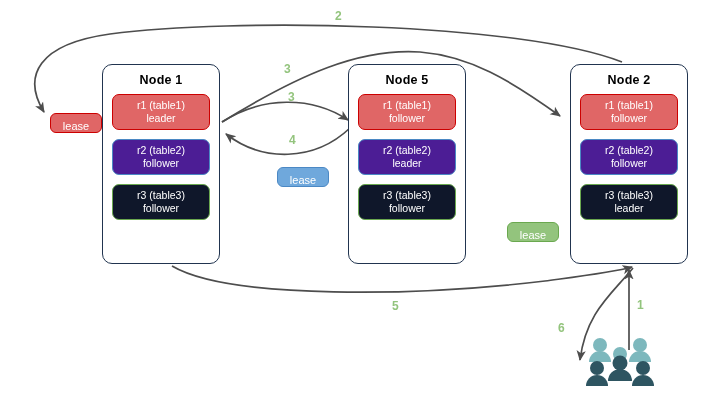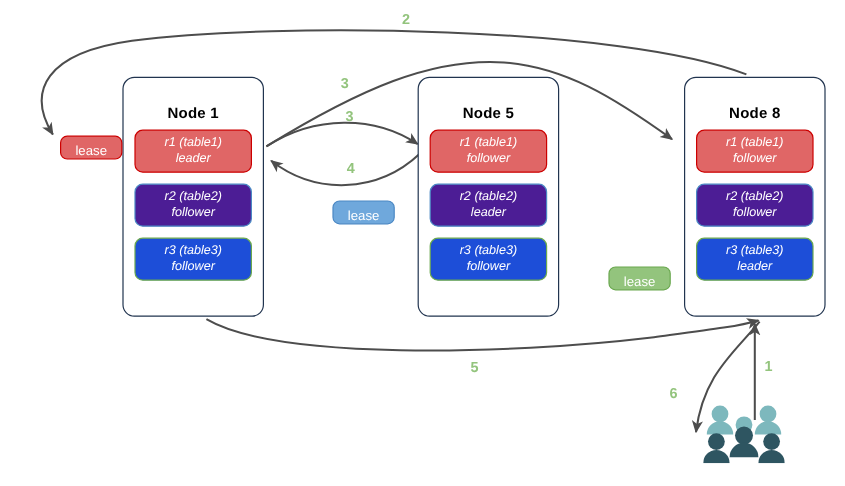--- a/index.html
+++ b/index.html
@@ -25,21 +25,21 @@
   }
   .node {
     position: absolute;
     box-sizing: border-box;
     border: 1.6px solid #21344f;
     border-radius: 10px;
     background: #ffffff;
     display: flex;
     flex-direction: column;
     align-items: center;
-    padding-top: 22px;
+    padding-top: 8px;
   }
   .node-title {
     font-size: 12.5px;
     font-weight: bold;
     color: #000000;
     letter-spacing: 0.2px;
     margin-bottom: 7px;
   }
   .replica {
     box-sizing: border-box;
@@ -50,25 +50,24 @@
     flex-direction: column;
     align-items: center;
     justify-content: center;
     color: #ffffff;
     font-size: 10.5px;
     line-height: 13px;
     margin-bottom: 9px;
     text-align: right;
     border-width: 1.4px;
     border-style: solid;
-    font-style: italic;
   }
   .replica.red    { background: #e06666; border-color: #cc0000; }
   .replica.blue   { background: #4c1d95; border-color: #4b88c4; }
-  .replica.green  { background: #1d4ed8; border-color: #6aa84f; }
+  .replica.green  { background: #0f172a; border-color: #6aa84f; }
   .lease {
     position: absolute;
     box-sizing: border-box;
     border-radius: 6px;
     display: flex;
     align-items: flex-end;
     justify-content: center;
     color: #ffffff;
     font-size: 11px;
     border-width: 1.4px;
@@ -147,21 +146,21 @@
       <span>r2 (table2)</span>
       <span>leader</span>
     </div>
     <div class="replica green">
       <span>r3 (table3)</span>
       <span>follower</span>
     </div>
   </div>
 
   <div class="node" style="left:570px; top:64px; width:118px; height:200px;">
-    <div class="node-title">Node 8</div>
+    <div class="node-title">Node 2</div>
     <div class="replica red">
       <span>r1 (table1)</span>
       <span>follower</span>
     </div>
     <div class="replica blue">
       <span>r2 (table2)</span>
       <span>follower</span>
     </div>
     <div class="replica green">
       <span>r3 (table3)</span>

